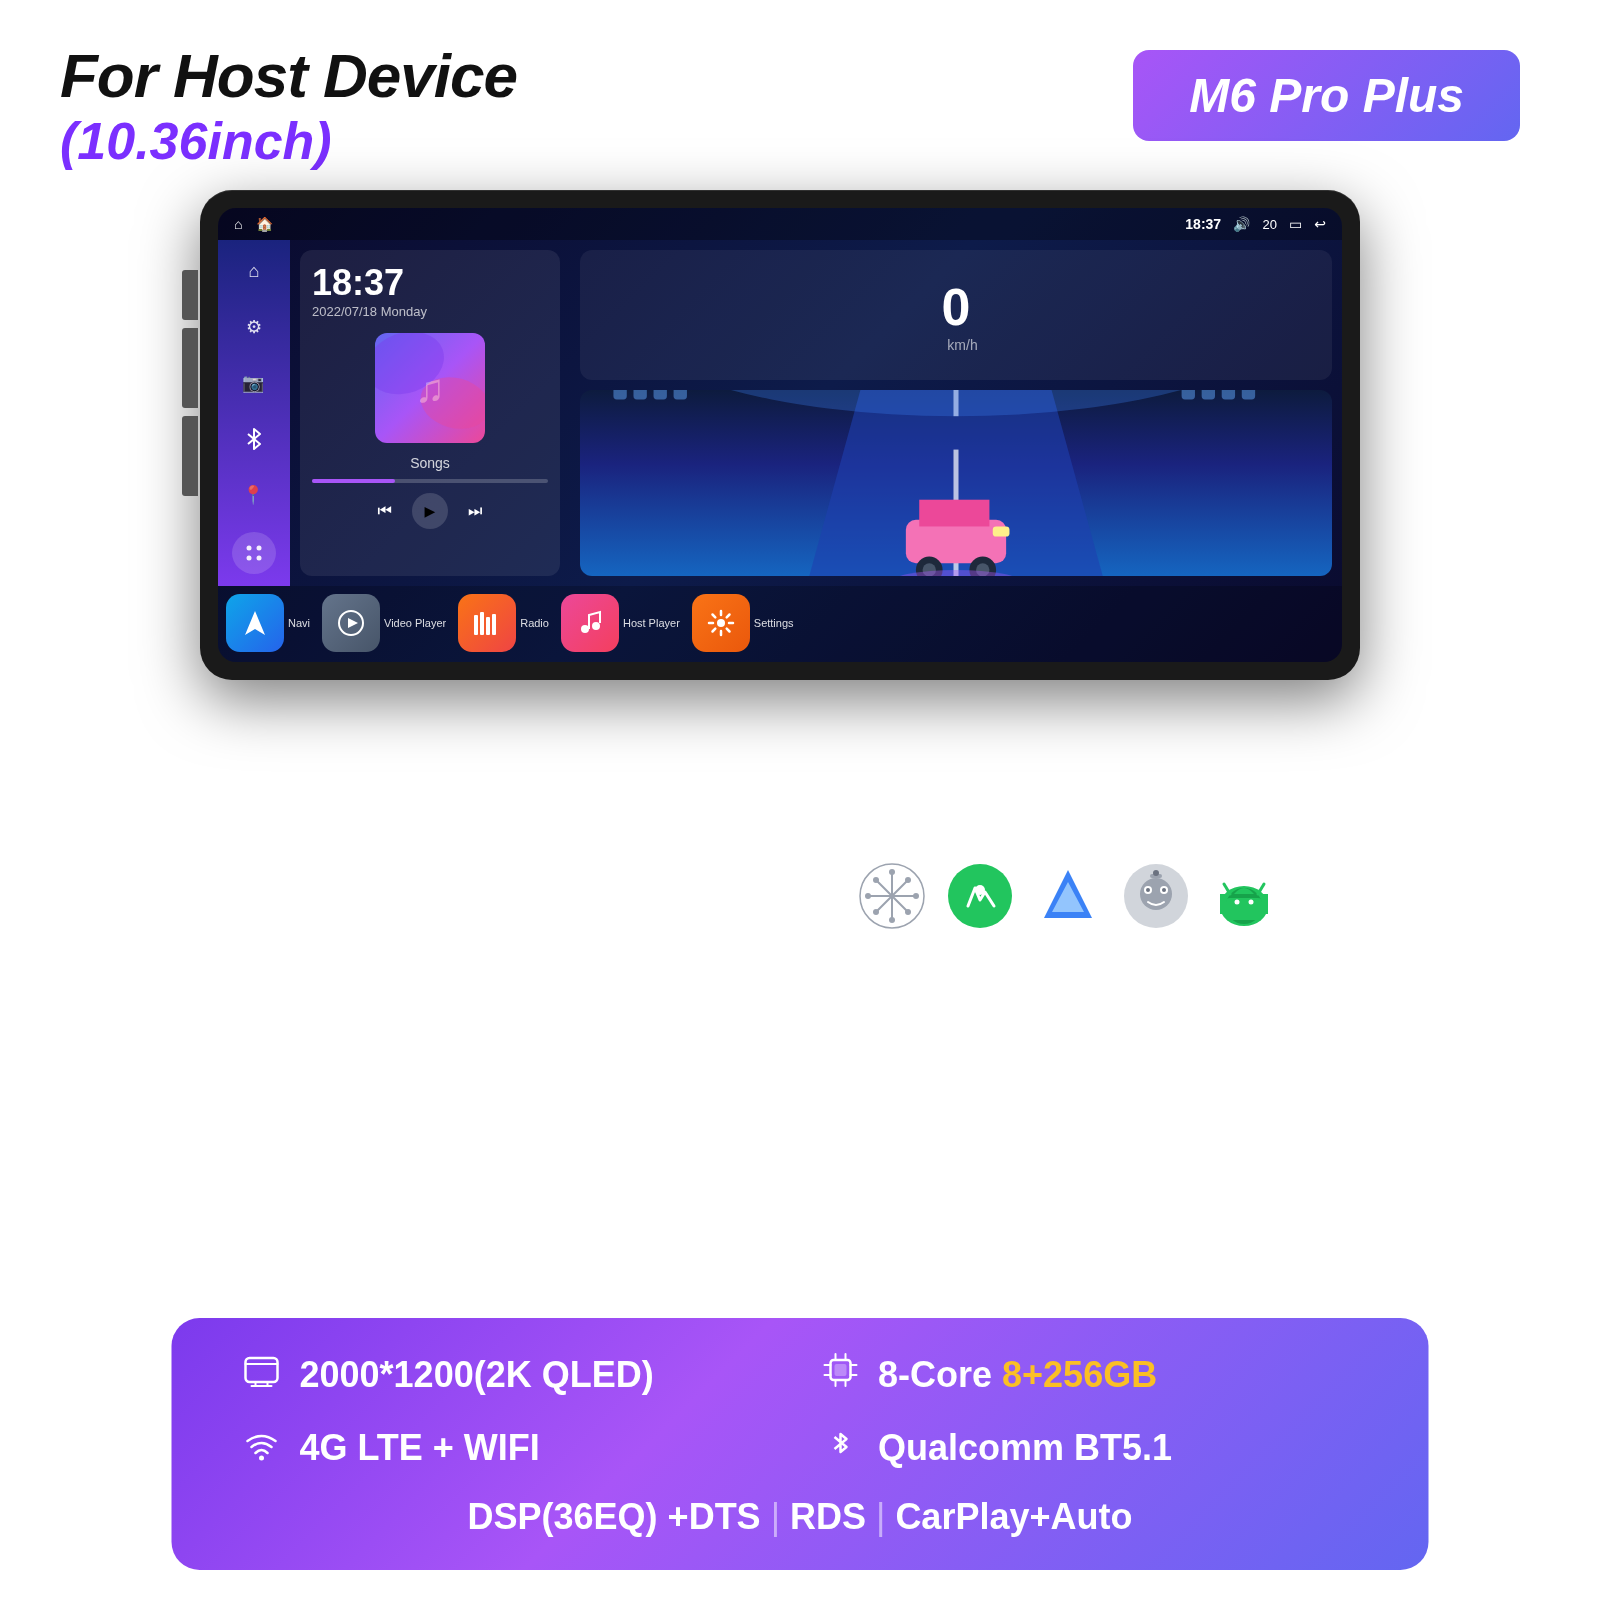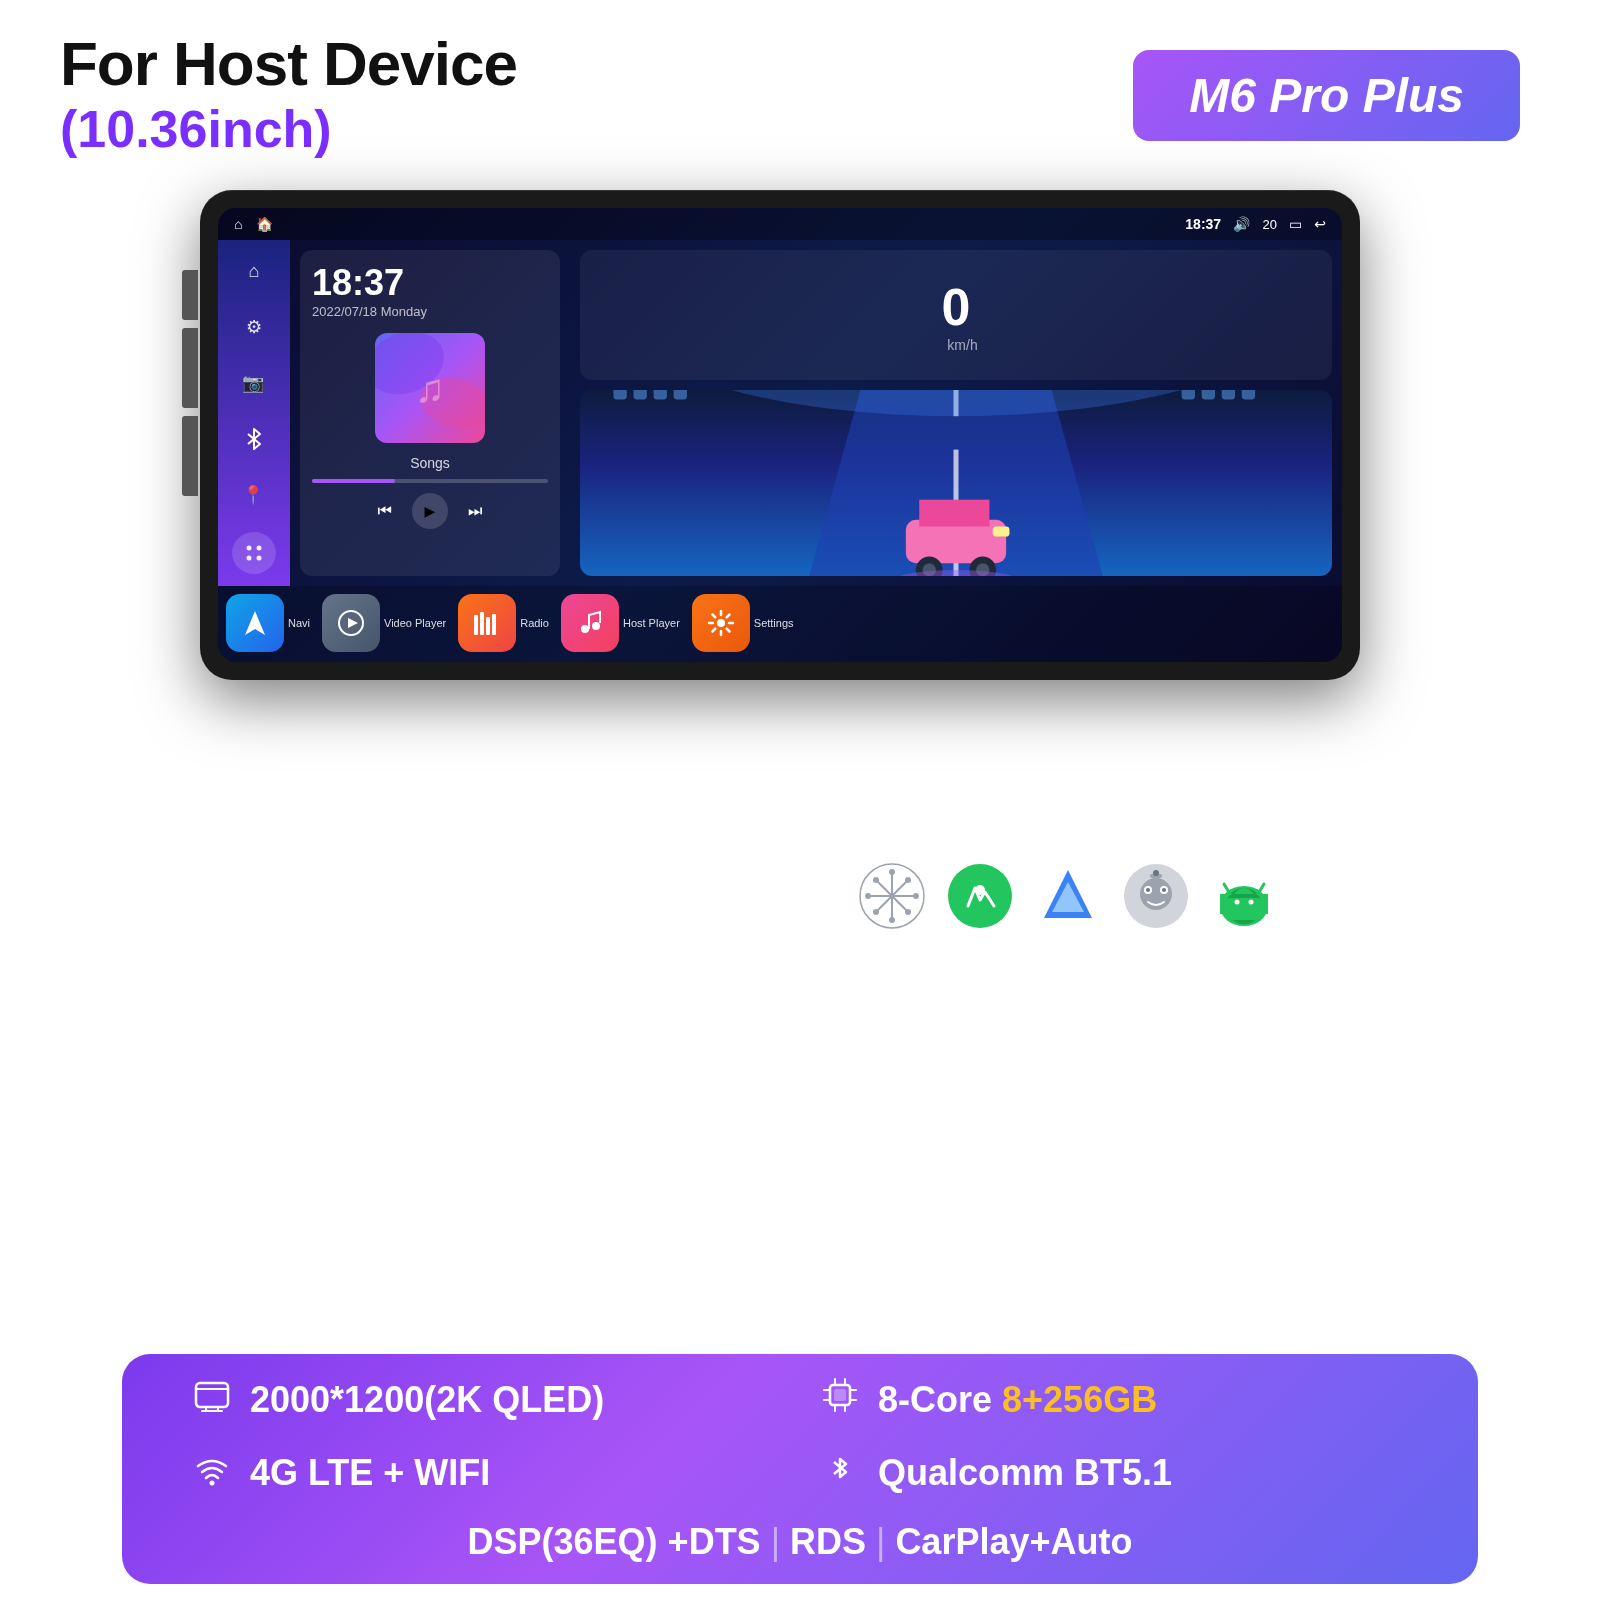--- a/index.html
+++ b/index.html
@@ -8,22 +8,23 @@
       height: 1600px;
       background: #ffffff;
       font-family: 'Arial', sans-serif;
       overflow: hidden;
       position: relative;
     }
 
     
     .header-section {
       position: absolute;
-      top: 28px;
+      top: 40px;
       left: 60px;
+      font-style: italic;
     }
     .for-host-title {
       font-size: 62px;
       font-weight: 900;
       color: #111;
       letter-spacing: -1px;
     }
     .for-host-subtitle {
       font-size: 52px;
       font-weight: 700;
@@ -325,27 +326,27 @@
     }
     .app-navi { background: linear-gradient(135deg, #0ea5e9, #2563eb); }
     .app-video { background: linear-gradient(135deg, #64748b, #475569); }
     .app-radio { background: linear-gradient(135deg, #f97316, #ef4444); }
     .app-music { background: linear-gradient(135deg, #ec4899, #f43f5e); }
     .app-settings { background: linear-gradient(135deg, #f97316, #ea580c); }
 
     
     .specs-banner {
       position: absolute;
-      bottom: 16px;
+      bottom: 30px;
       left: 50%;
       transform: translateX(-50%);
-      width: 1356px;
+      width: 1257px;
       background: linear-gradient(135deg, #7c3aed 0%, #a855f7 40%, #6366f1 100%);
       border-radius: 28px;
-      padding: 21px 70px;
+      padding: 32px 70px;
     }
     .specs-grid {
       display: grid;
       grid-template-columns: 1fr 1fr;
       gap: 24px 40px;
     }
     .spec-row {
       display: flex;
       align-items: center;
       gap: 18px;

